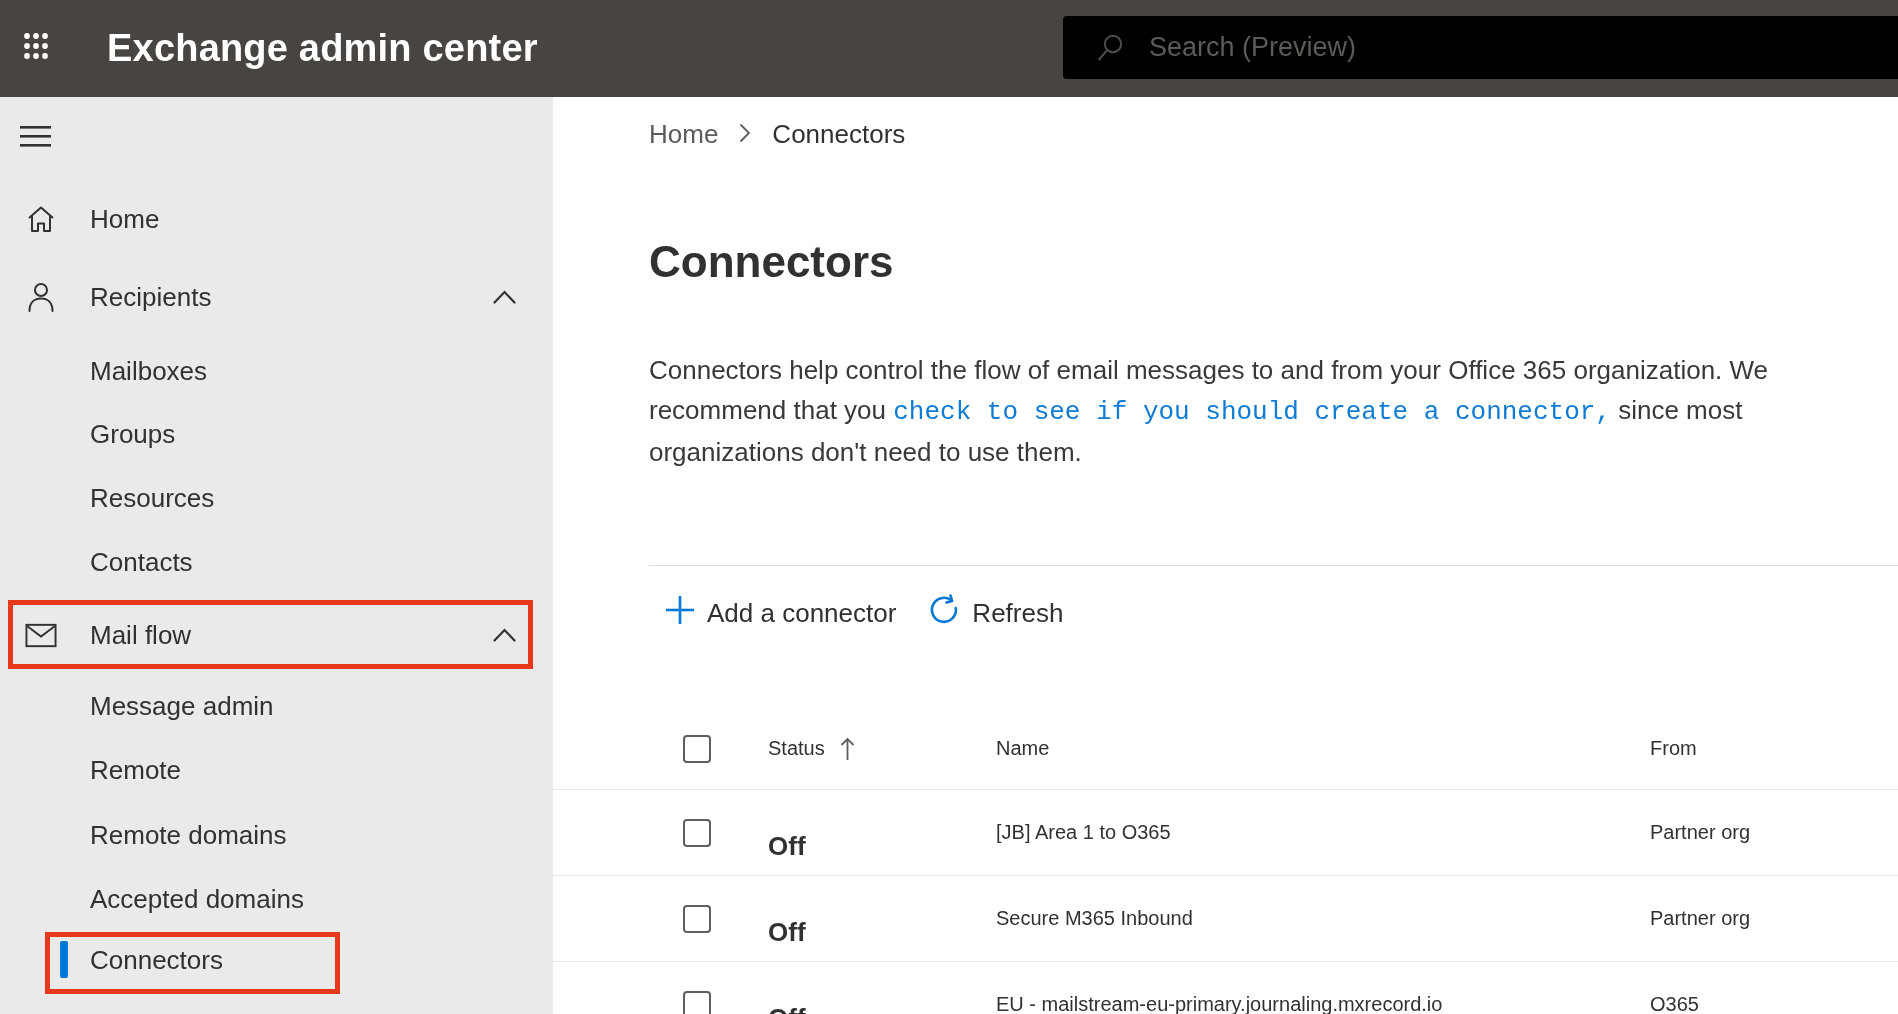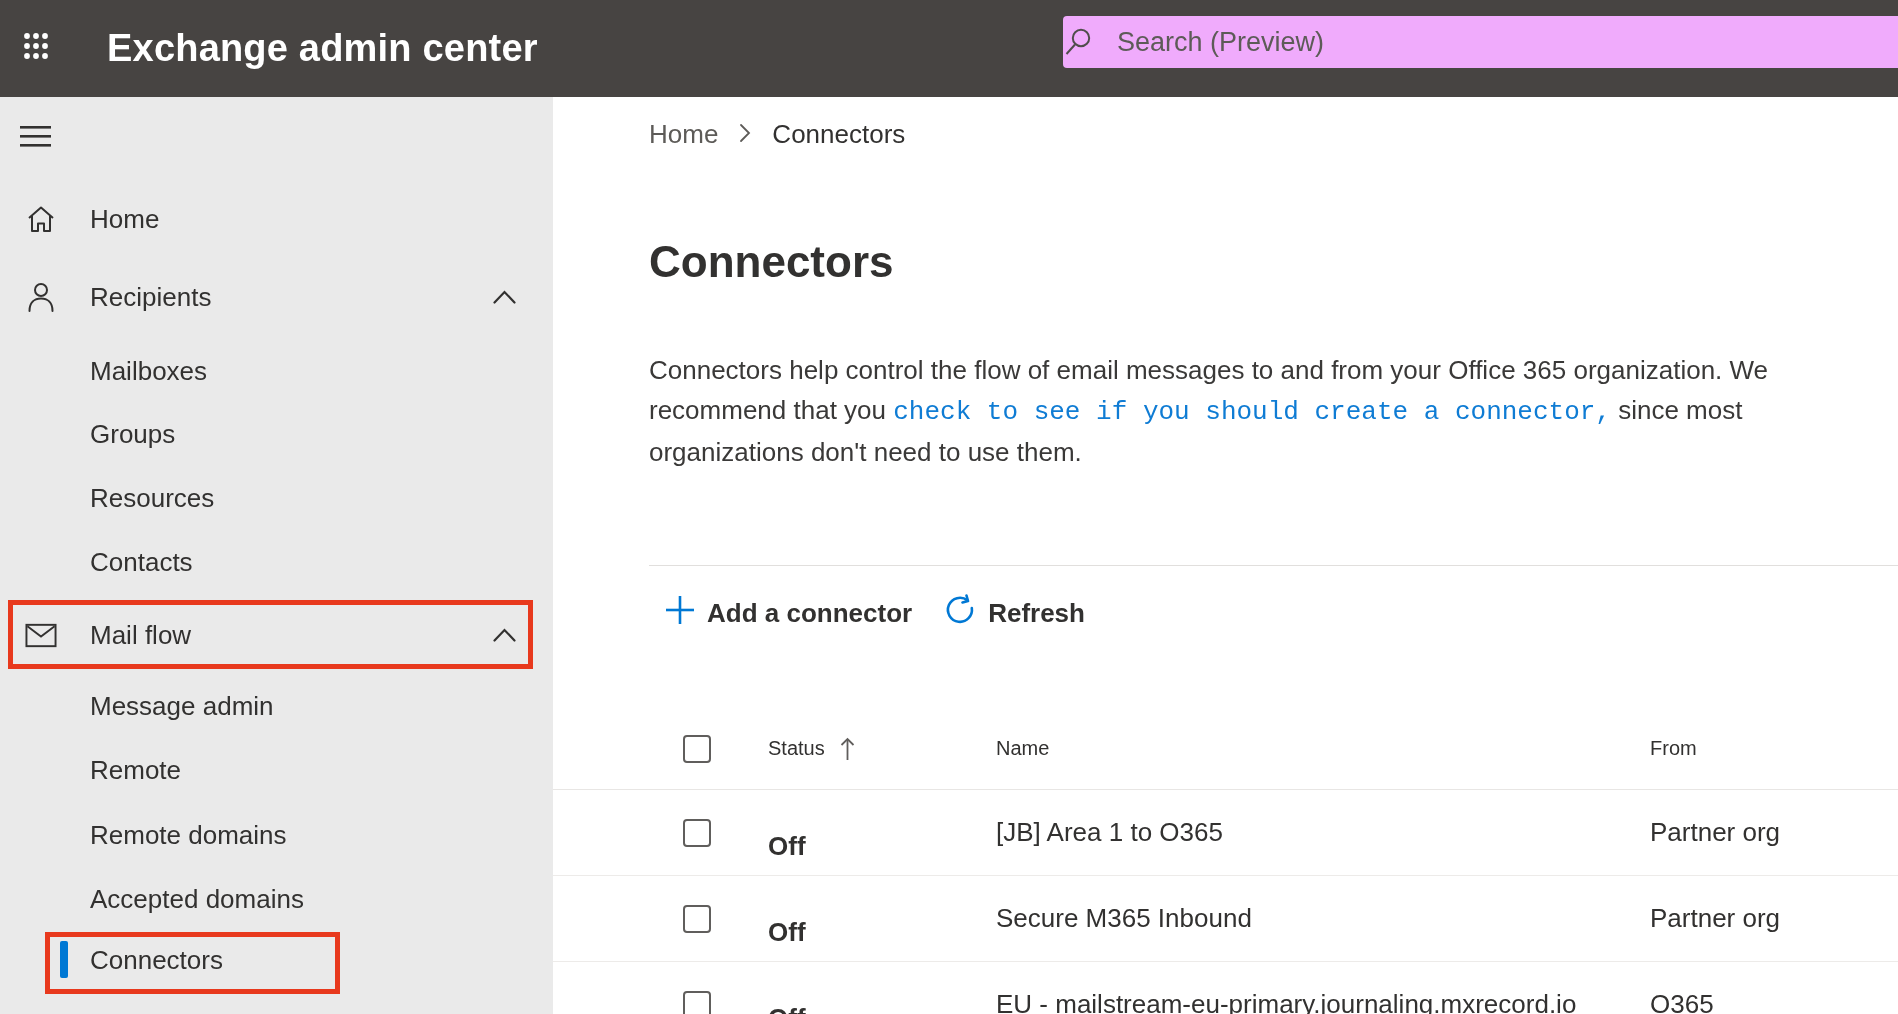--- a/index.html
+++ b/index.html
@@ -6,22 +6,22 @@
   html,body { width:1898px; height:1014px; overflow:hidden; background:#fff;
     font-family:"Liberation Sans","DejaVu Sans",sans-serif; }
   .screen { position:relative; width:1898px; height:1014px; background:#fff; overflow:hidden; }
 
   
   .topbar { position:absolute; left:0; top:0; width:1898px; height:97px; background:#474442; z-index:5; }
   .waffle-btn { position:absolute; left:12px; top:24px; width:48px; height:48px; background:none; border:none; cursor:pointer;
     display:flex; align-items:center; justify-content:center; }
   .app-title { position:absolute; left:107px; top:0; height:97px; display:flex; align-items:center;
     color:#fff; font-size:38px; font-weight:600; letter-spacing:0.2px; }
-  .searchbox { position:absolute; left:1063px; right:0; top:16px; height:52px; background:#f0abfc;
-    border-radius:4px 0 0 4px; display:flex; align-items:center; cursor:text; }
+  .searchbox { position:absolute; left:1063px; right:0; top:16px; height:63px; background:#000000;
+    border-radius:4px 0 0 4px; display:flex; align-items:center; padding-left:32px; cursor:text; }
   .searchbox .sicon { margin-right:24px; display:flex; }
   .search-ph { color:#5d5b58; font-size:27px; }
 
   
   .sidebar { position:absolute; left:0; top:97px; width:553px; height:917px; background:#eaeaea; }
   .hamburger-btn { position:absolute; left:20px; top:26px; width:36px; height:30px; background:none; border:none; cursor:pointer;
     display:flex; align-items:center; justify-content:flex-start; }
   .nav-item { position:absolute; left:0; width:553px; height:64px; display:flex; align-items:center; cursor:pointer;
     color:#323130; font-size:26px; }
   .nav-icon { position:absolute; left:25px; width:32px; height:32px; display:flex; align-items:center; justify-content:center; }
@@ -37,33 +37,33 @@
   .main { position:absolute; left:553px; top:97px; right:0; bottom:0; background:#fff; overflow:hidden; }
   .breadcrumb { position:absolute; left:96px; top:21px; height:32px; display:flex; align-items:center; gap:21px; font-size:26px; }
   .crumb-link { color:#5d5b58; text-decoration:none; cursor:pointer; }
   .crumb-current { color:#323130; }
   .page-title { position:absolute; left:96px; top:140px; font-size:44px; font-weight:700; color:#323130; }
   .desc { position:absolute; left:96px; top:253px; width:1248px; font-size:26px; line-height:40px; color:#3a3938; }
   .desc a { color:#0f7cd4; text-decoration:none; cursor:pointer;font-family:Liberation Mono, monospace; }
   .divider { position:absolute; left:96px; right:0; top:468px; height:1px; background:#e1dfdd; }
   .toolbar { position:absolute; left:112px; top:491px; height:50px; display:flex; align-items:center; gap:32px; }
   .tool-btn { display:flex; align-items:center; gap:12px; background:none; border:none; cursor:pointer;
-    font-family:inherit; font-size:26px; font-weight:700; color:#323130; padding:0; }
+    font-family:inherit; font-size:26px; font-weight:400; color:#323130; padding:0; }
 
   
   .tbl { position:absolute; left:0; right:0; top:611px; }
   .tbl-header { position:relative; height:82px; border-bottom:1px solid #e8e6e4; }
   .tbl-row { position:relative; height:86px; border-bottom:1px solid #edebe9; cursor:pointer; }
   .cell { position:absolute; top:0; height:100%; display:flex; align-items:center; white-space:nowrap; }
   .c-cb   { left:130px; }
   .c-status { left:215px; }
   .c-name { left:443px; }
   .c-from { left:1097px; }
   .hdr-text { font-size:20px; color:#323130; }
-  .cell-text { font-size:26px; color:#323130; }
+  .cell-text { font-size:20px; color:#323130; }
   .status-val { font-size:26px; font-weight:700; color:#323130;margin-top:28px; }
   .checkbox { width:28px; height:28px; border:2px solid #605e5c; border-radius:4px; background:#fff; cursor:pointer; }
   .sort-arrow { margin-left:14px; display:flex; }
 </style>
 </head>
 <body>
 
 <div class="screen">
 
   <header class="topbar">

